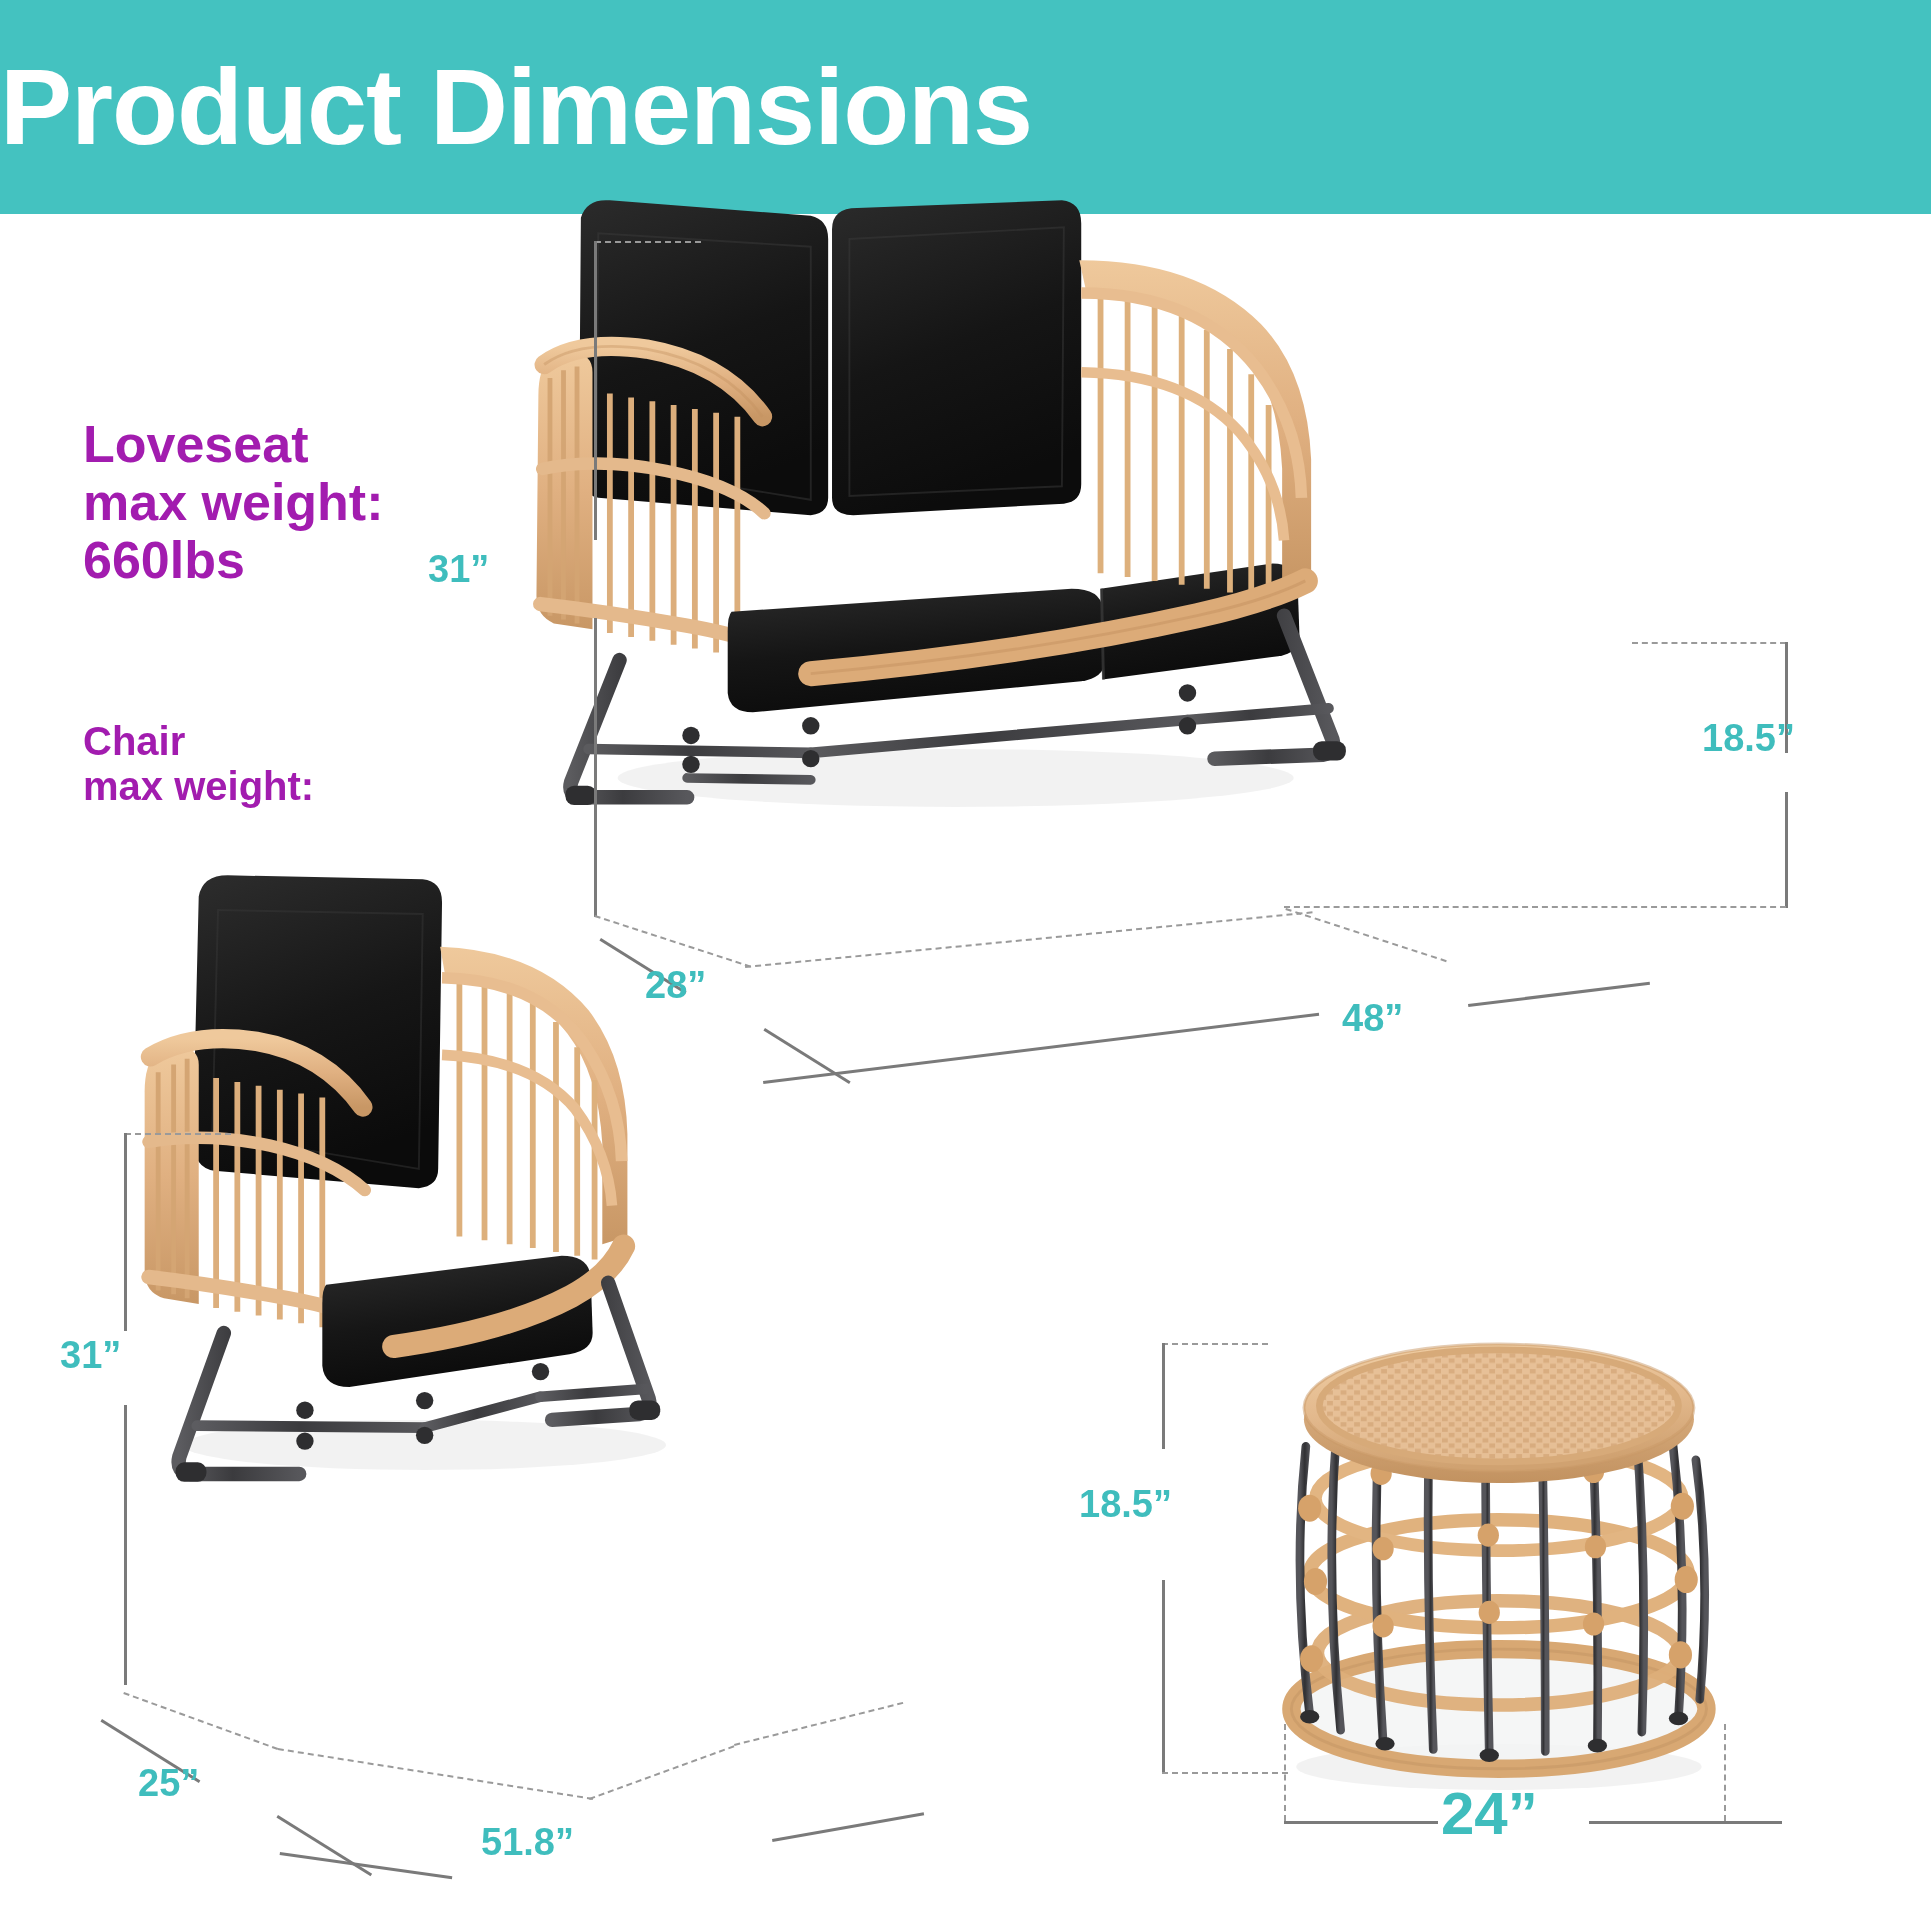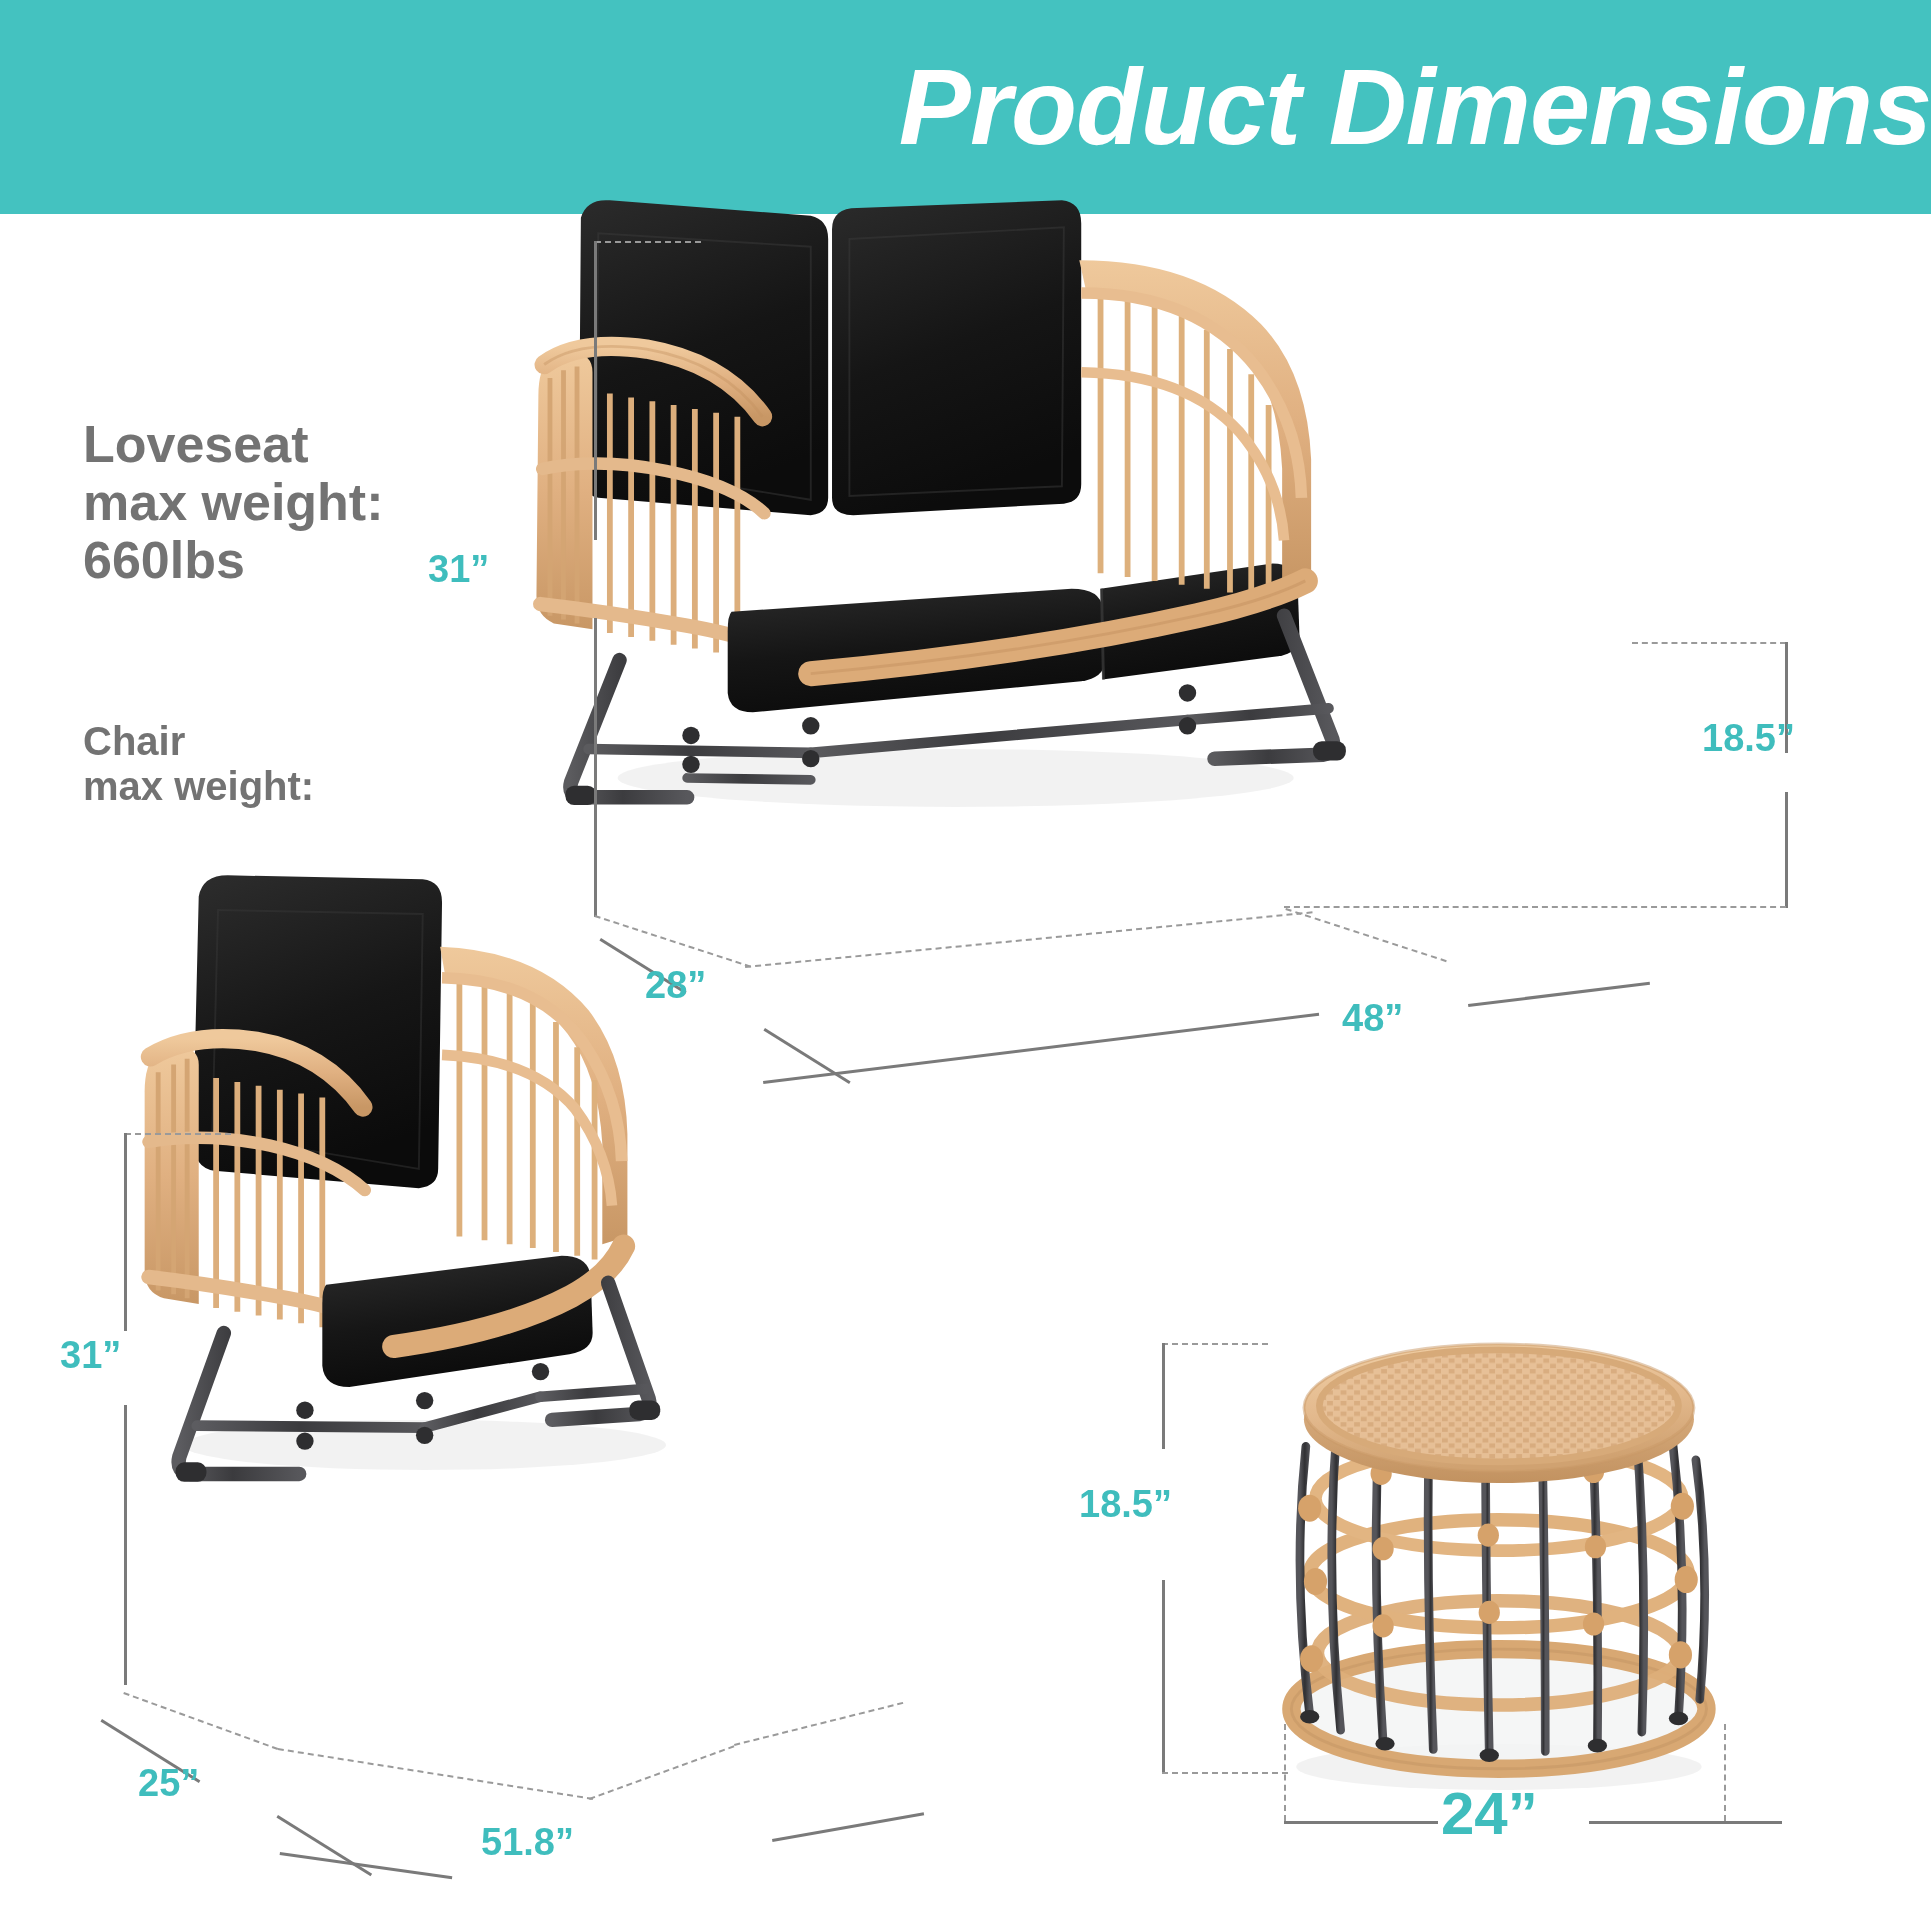--- a/index.html
+++ b/index.html
@@ -10,33 +10,33 @@
     background:#ffffff;
     position:relative;
     overflow:hidden;
   }
   #stage { position:absolute; left:0; top:0; width:1931px; height:1931px; }
 
   
   .header-banner{
     position:absolute; left:0; top:0; width:1931px; height:214px;
     background:#44c2c0;
-    display:flex; align-items:center; justify-content:flex-end;font-style:italic;
+    display:flex; align-items:center; justify-content:flex-start;
   }
   .header-title{
     color:#ffffff;
     font-size:108px;
     font-weight:700;
     letter-spacing:-1px;
     line-height:1;
     white-space:nowrap;
   }
 
   
-  .weight-block{ position:absolute; color:#737373; font-weight:700; line-height:1.12; }
+  .weight-block{ position:absolute; color:#a21caf; font-weight:700; line-height:1.12; }
   .weight-block span{ display:block; white-space:nowrap; }
   #loveseat-weight{ left:83px; top:415px; font-size:52px; }
   #chair-weight{ left:83px; top:719px; font-size:40px; }
 
   
   .dim-label{
     position:absolute;
     color:#3fbdbd;
     font-weight:700;
     font-size:38px;

